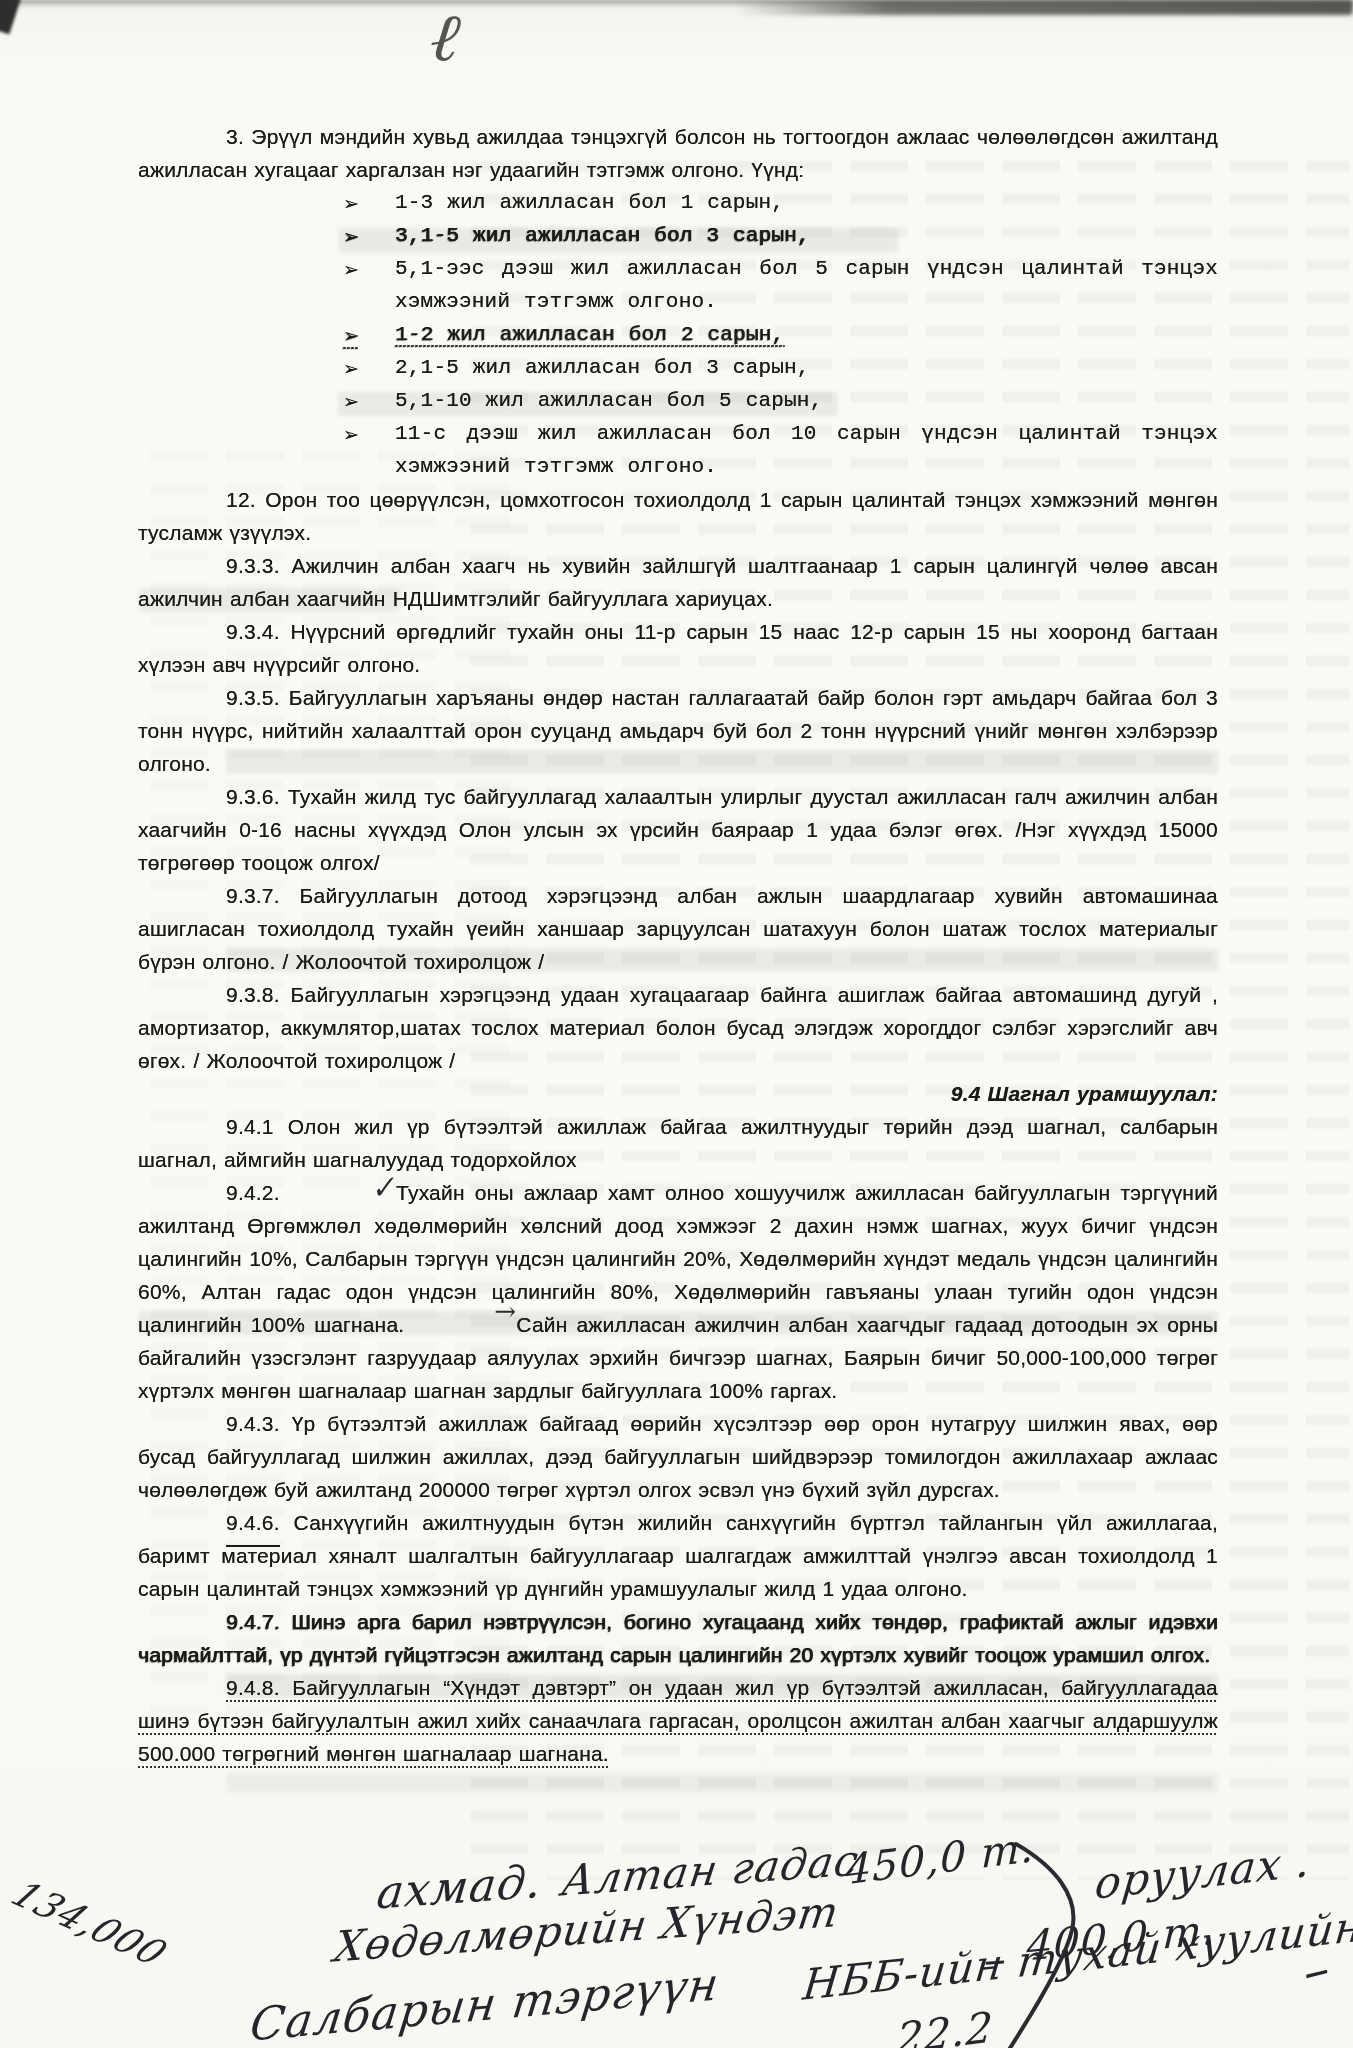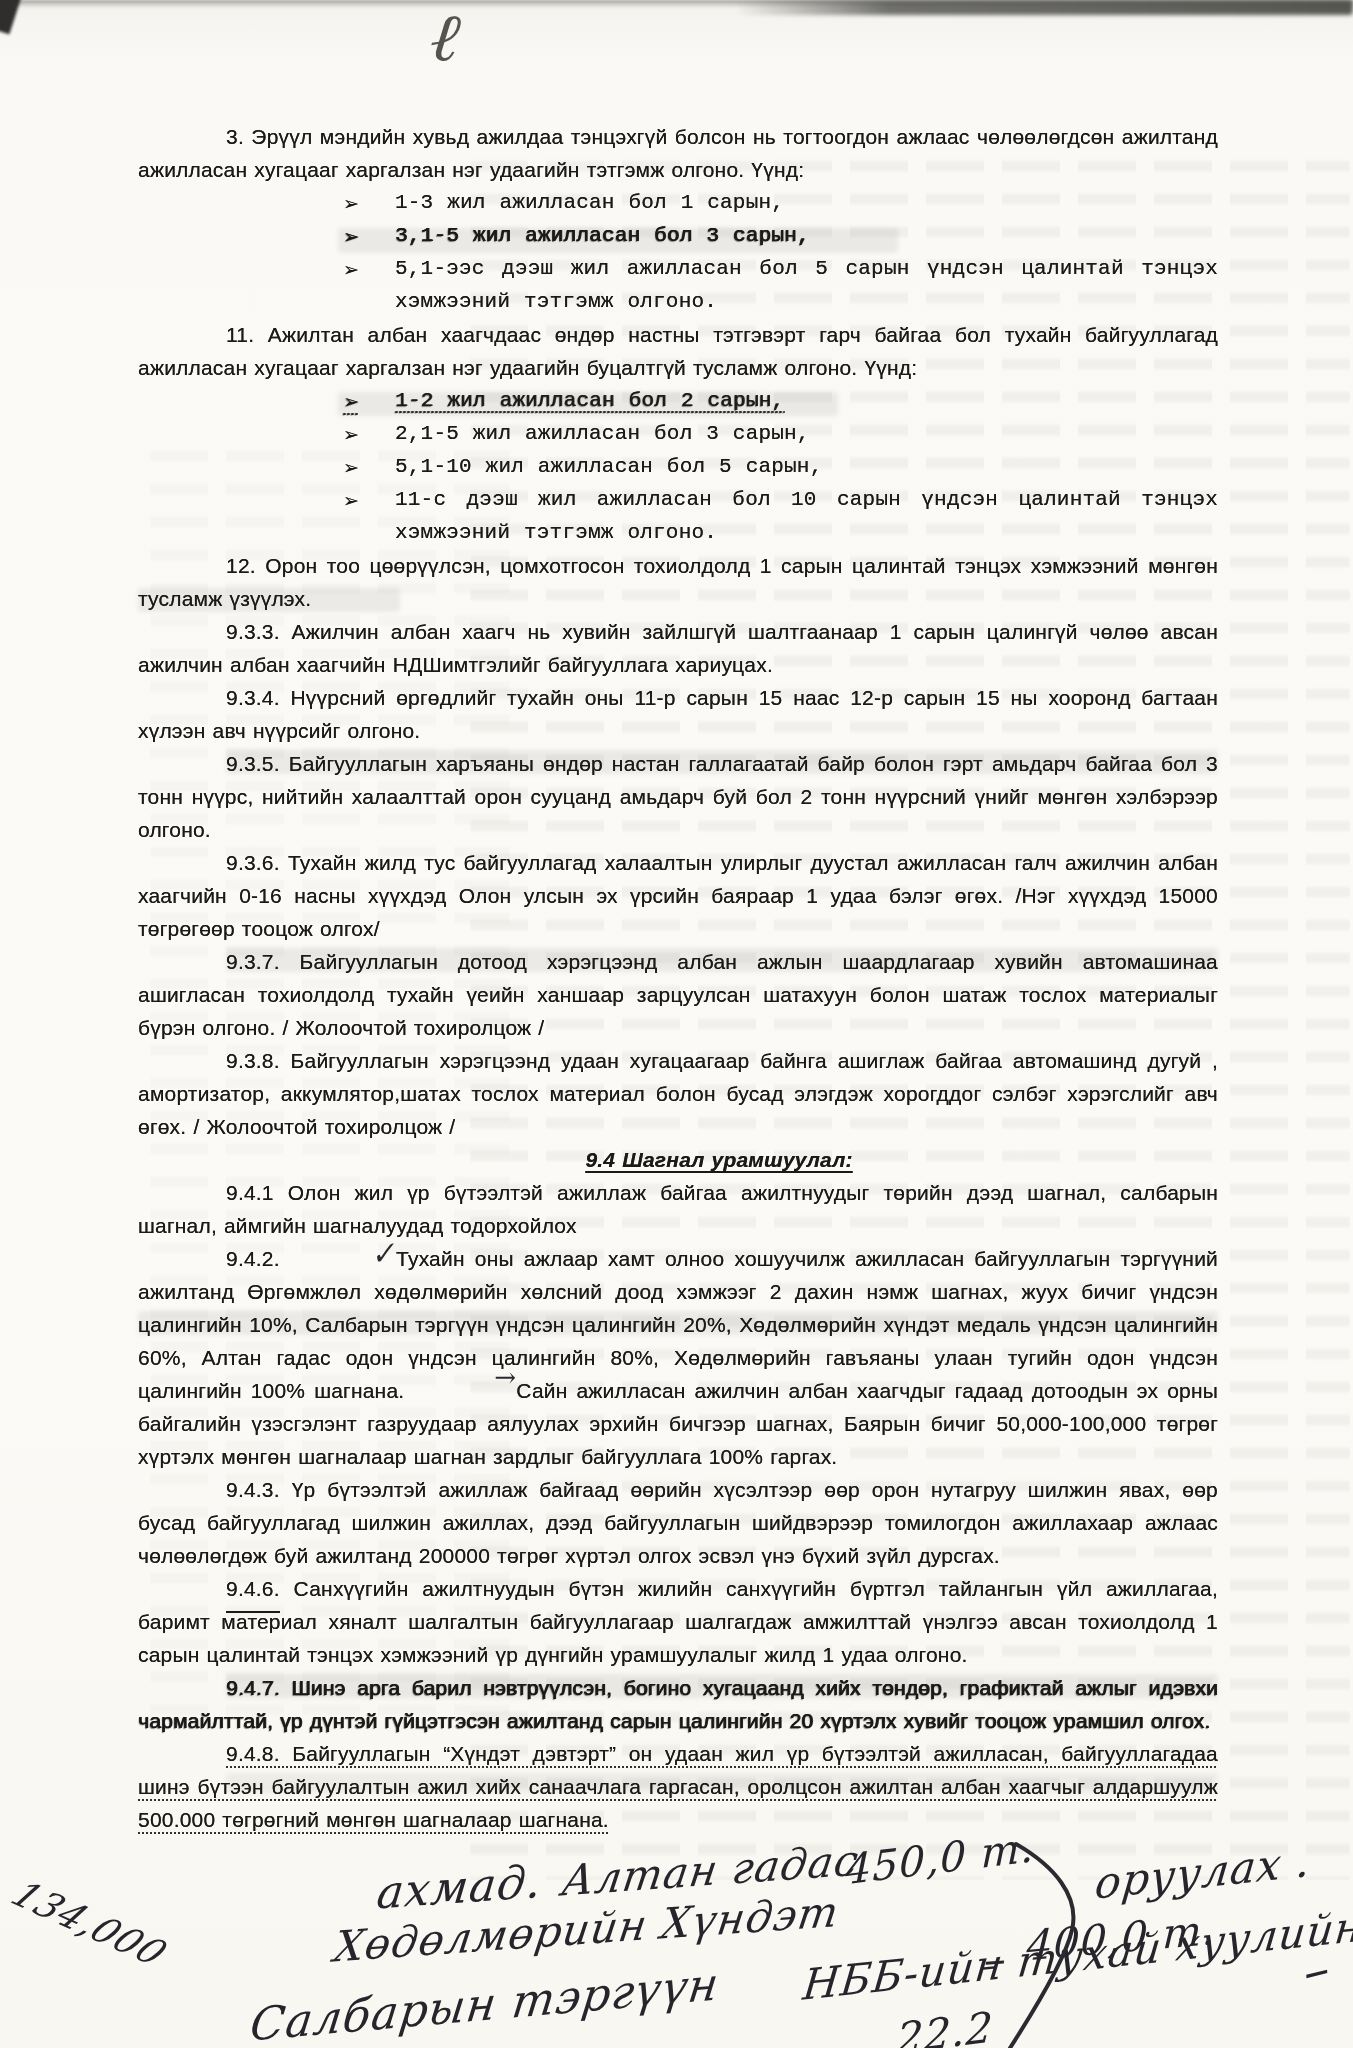--- a/index.html
+++ b/index.html
@@ -22,24 +22,23 @@
     line-height:33px;
     text-align:justify;
     letter-spacing:.2px;
     word-spacing:1px;
     text-shadow:0 0 .45px rgba(20,20,18,.85);
   }
   .para{text-indent:88px;}
   .heading{
     margin-left:82px;
     font-weight:bold;font-style:italic;
-    text-decoration:underline;
     text-decoration-thickness:2px;
     text-underline-offset:4px;
-    text-align:center;
+    text-align:right;
   }
   .bullet{display:flex;margin-left:205px;}
   .bmark{flex:0 0 52px;font-size:19px;transform:translateY(1px);}
   .btext{flex:1 1 auto;text-align:justify;font-family:Liberation Mono, monospace;}
   .smear{
     text-shadow:.8px 0 0 rgba(25,24,22,.9), -.6px .6px 1px rgba(25,24,22,.55), 0 0 .5px rgba(20,20,18,.9);
   }
   .smear-dot{
     text-shadow:.8px 0 0 rgba(25,24,22,.85), -.5px .5px 1px rgba(25,24,22,.5);
     text-decoration:underline dotted rgba(45,44,40,.65) 2px;
@@ -146,21 +145,20 @@
         <span class="btext">1-3 жил ажилласан бол 1 сарын,</span>
       </div>
       <div class="bullet smear">
         <span class="bmark">➢</span>
         <span class="btext">3,1-5 жил ажилласан бол 3 сарын,</span>
       </div>
       <div class="bullet ">
         <span class="bmark">➢</span>
         <span class="btext">5,1-ээс дээш жил ажилласан бол 5 сарын үндсэн цалинтай тэнцэх хэмжээний тэтгэмж олгоно.</span>
       </div>
-      <div class="para ">11.  Ажилтан албан хаагчдаас өндөр настны тэтгэвэрт гарч байгаа бол тухайн байгууллагад ажилласан хугацааг  харгалзан нэг удаагийн буцалтгүй тусламж олгоно. Үүнд:</div>
       <div class="bullet smear-dot">
         <span class="bmark">➢</span>
         <span class="btext">1-2 жил ажилласан бол 2 сарын,</span>
       </div>
       <div class="bullet ">
         <span class="bmark">➢</span>
         <span class="btext">2,1-5 жил ажилласан бол 3 сарын,</span>
       </div>
       <div class="bullet ">
         <span class="bmark">➢</span>

